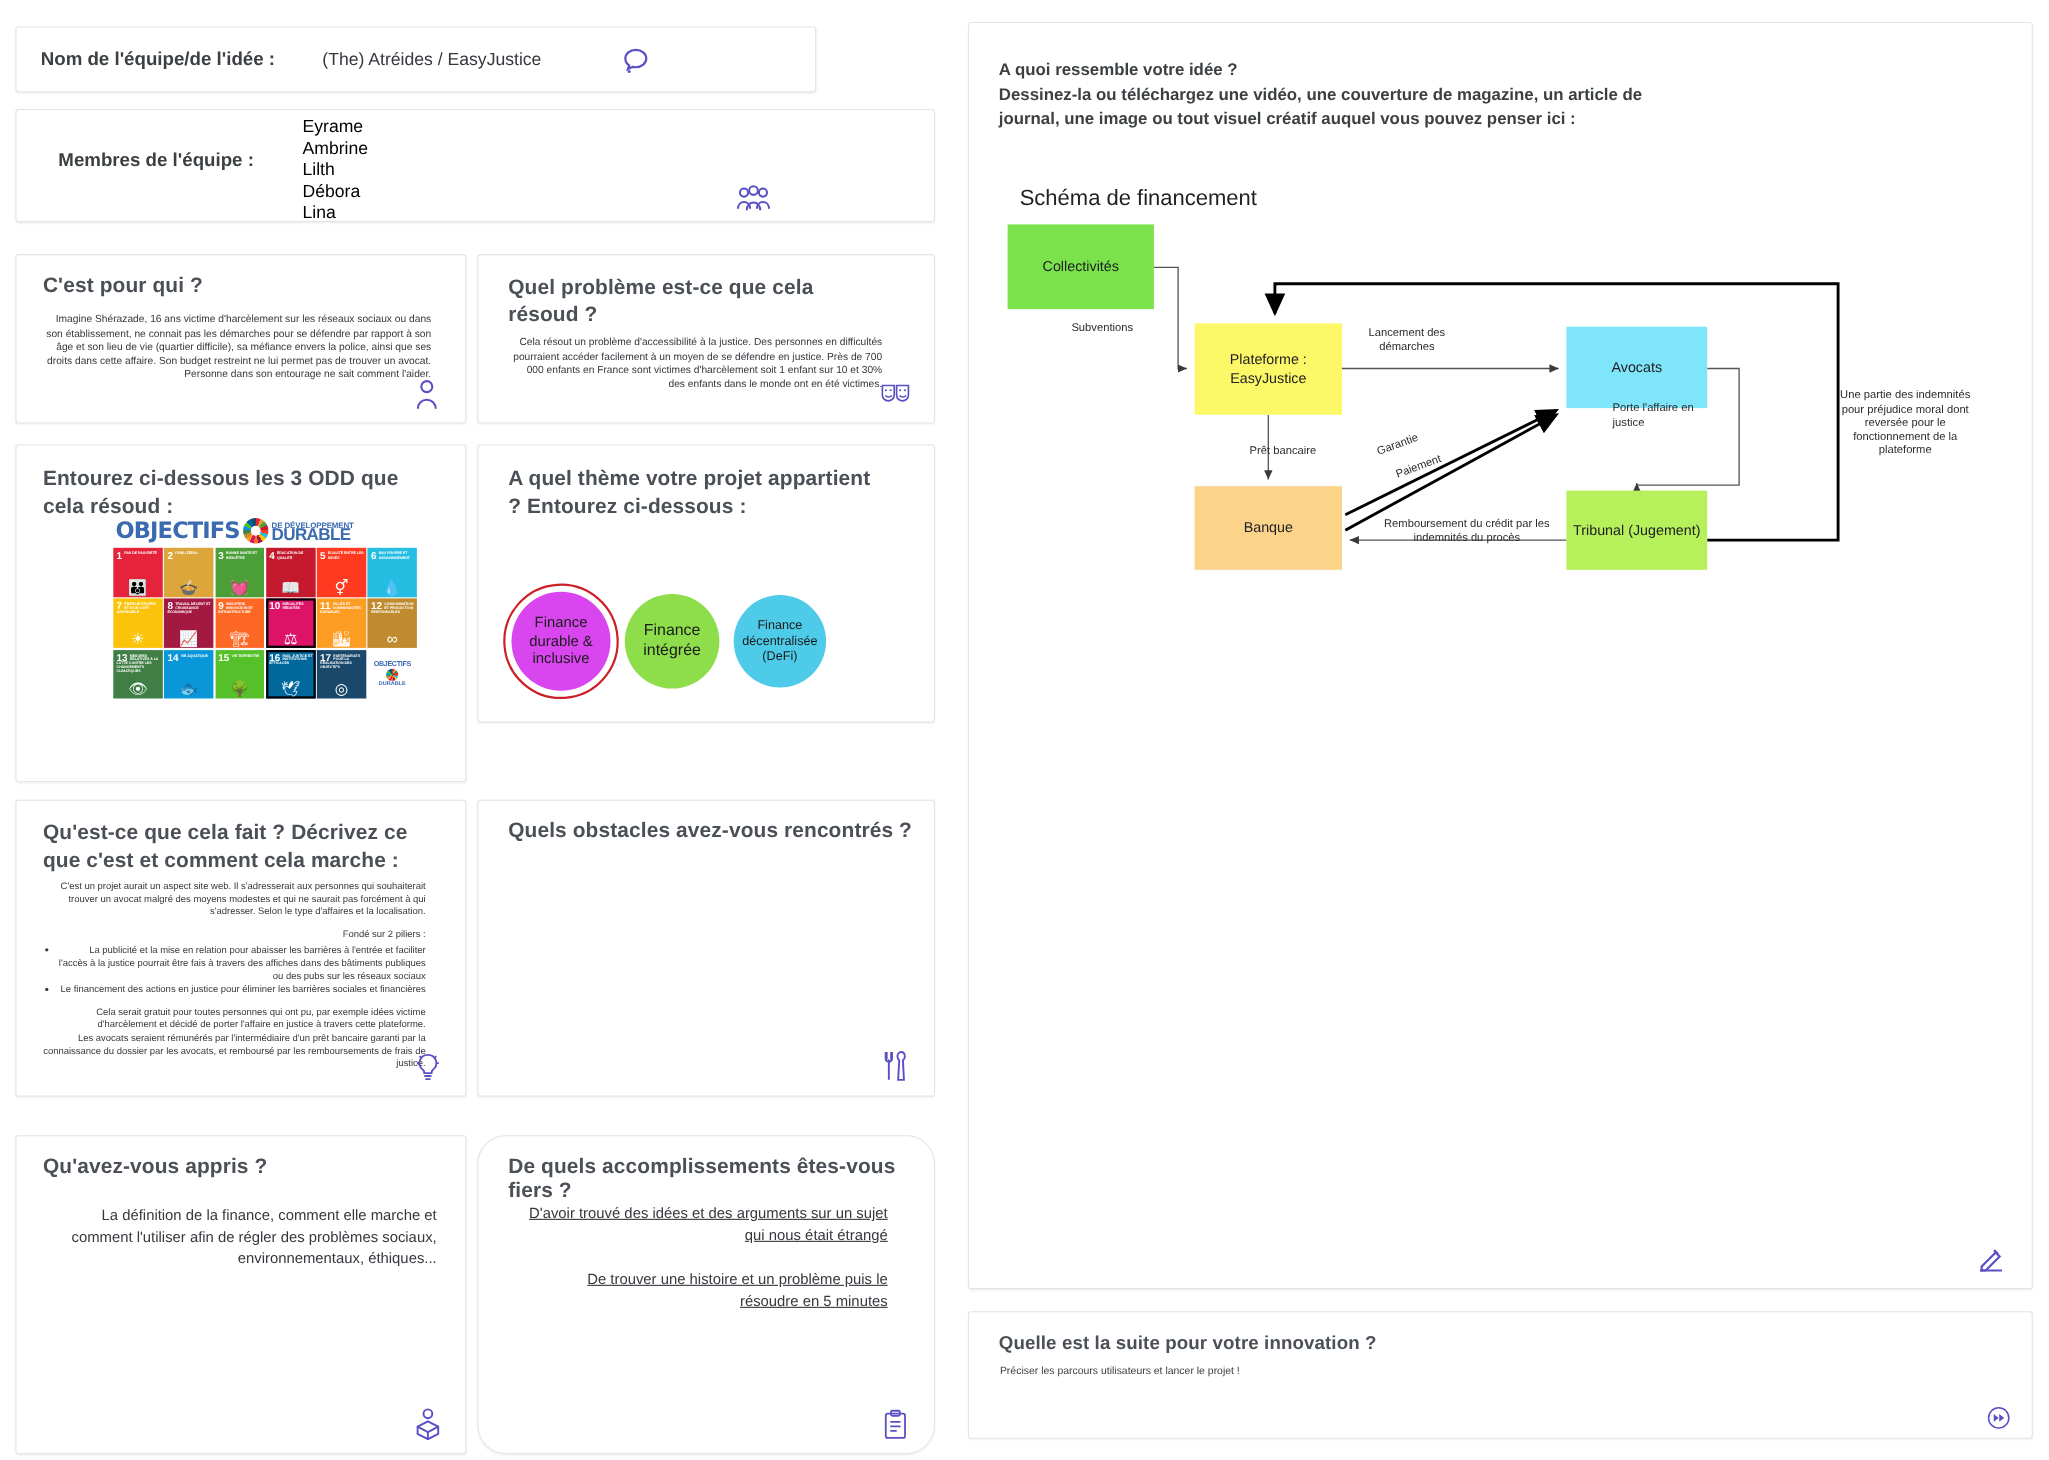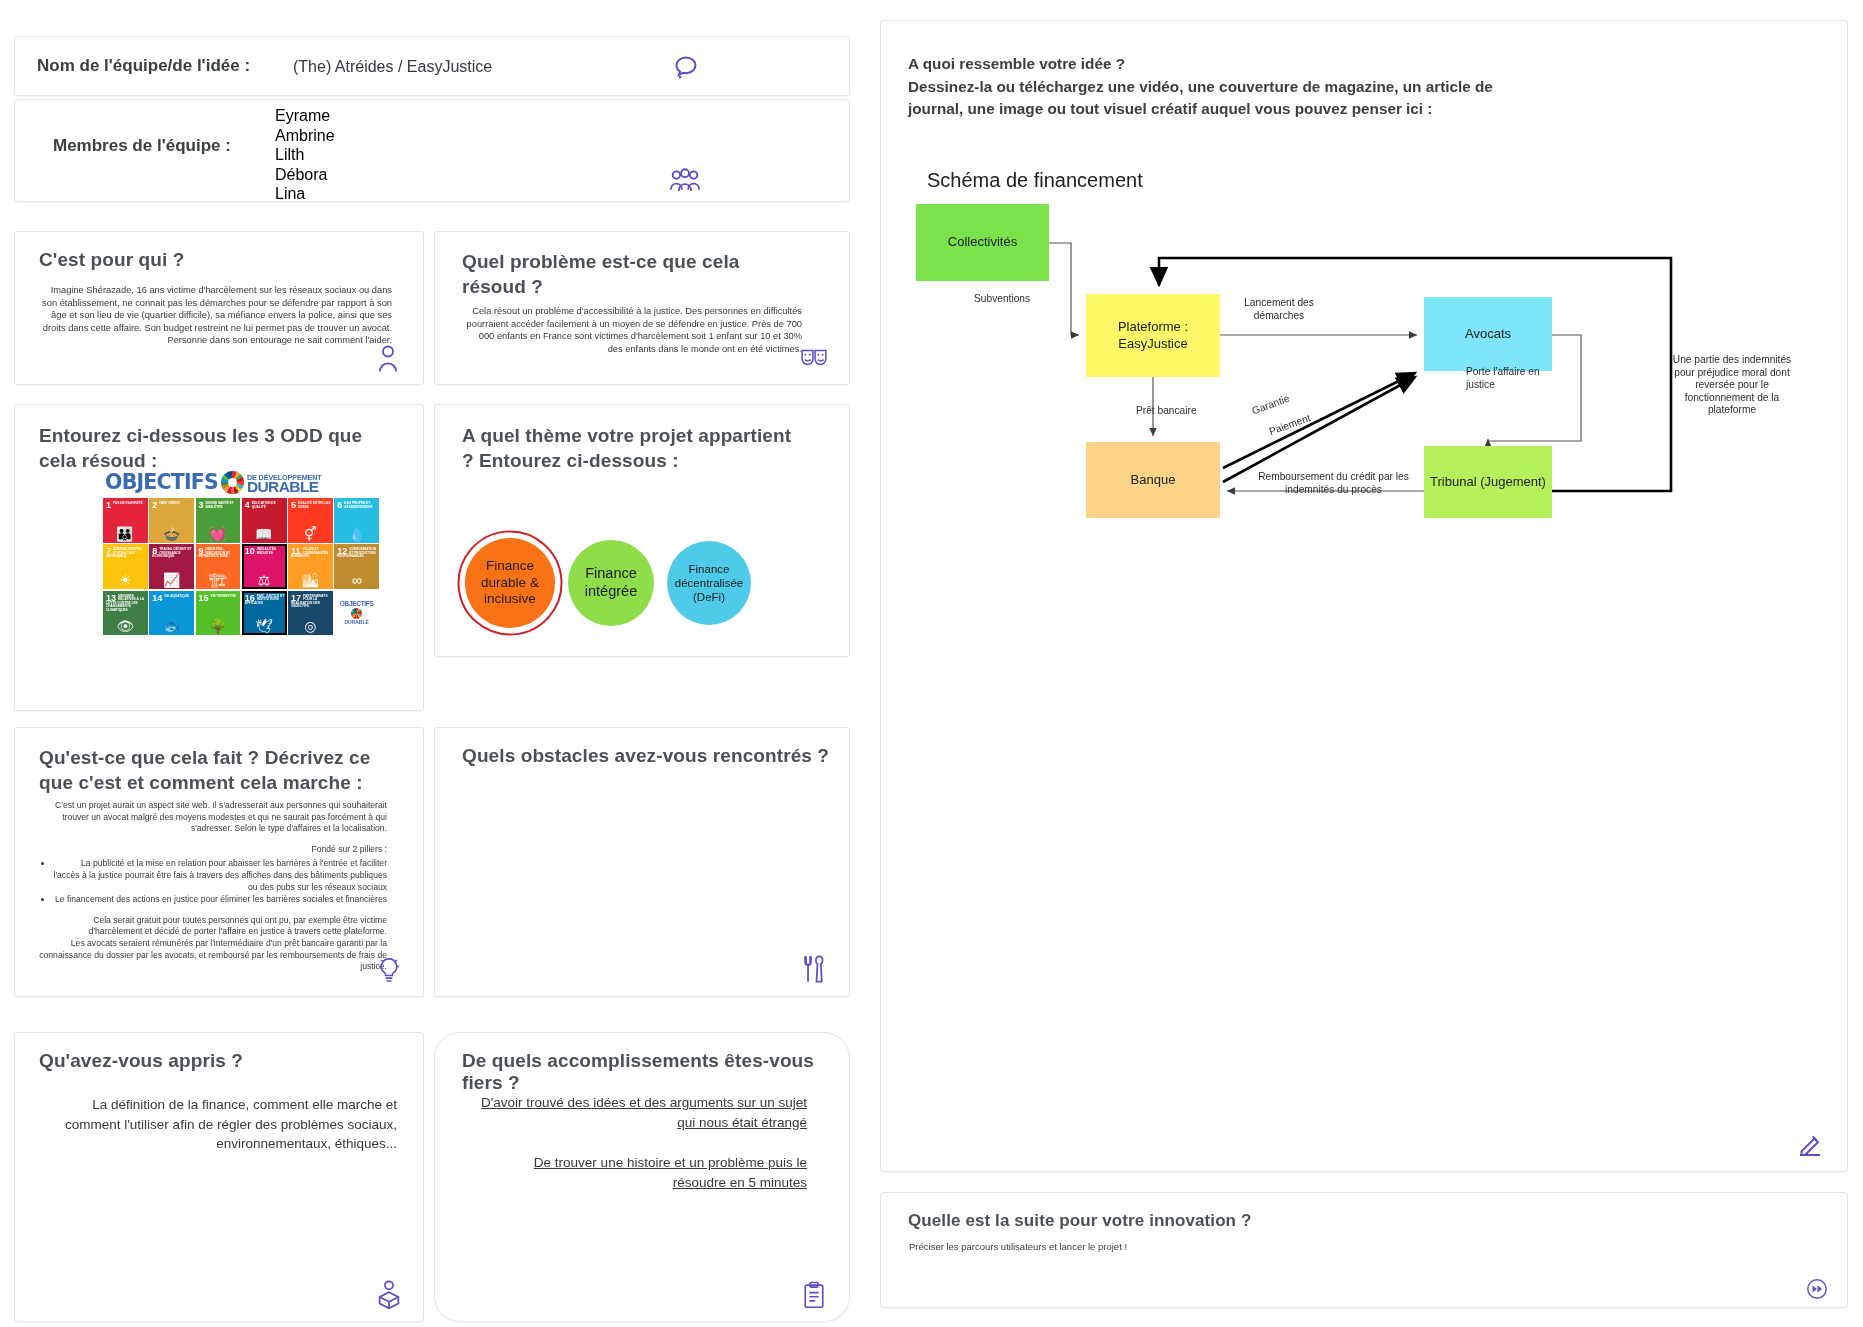--- a/index.html
+++ b/index.html
@@ -34,21 +34,21 @@
   
   .corner-icon {
     position: absolute;
     right: 16px; bottom: 10px;
     width: 34px; height: 34px;
     color: #5b4fc4;
   }
   .corner-icon svg { width: 100%; height: 100%; display: block; }
 
   
-  #team-name-card { left: 14px; top: 36px; width: 836px; height: 60px; padding-left: 48px; }
+  #team-name-card { left: 14px; top: 24px; width: 728px; height: 60px; padding-left: 48px; }
   #team-name-card .label {
     position: absolute; left: 22px; top: 19px;
     font-size: 17px; font-weight: bold; color: #3c4043;
   }
   #team-name-card .value {
     position: absolute; left: 278px; top: 21px;
     font-size: 16px; color: #35383d;
   }
   #team-name-card .corner-icon { right: 148px; bottom: 12px; width: 30px; height: 30px;}
 
@@ -405,41 +405,41 @@
             <span class="l2">DURABLE</span>
           </div>
         </div>
     </div>
   </div>
 
   <div class="card" id="theme-card">
     <div class="card-title">A quel thème votre projet appartient ? Entourez ci-dessous :</div>
     <div class="theme-circles" id="theme-circles">
         <div class="circle-wrap ring">
-          <div class="circle c1" style="background: #f97316;">Finance durable &amp; inclusive</div>
+          <div class="circle c1" style="background: #d946ef;">Finance durable &amp; inclusive</div>
         </div>
         <div class="circle-wrap">
           <div class="circle c2" style="background: rgb(142, 222, 76);">Finance intégrée</div>
         </div>
         <div class="circle-wrap">
           <div class="circle c3" style="background: rgb(78, 203, 232);">Finance décentralisée (DeFi)</div>
         </div>
       </div>
   </div>
 
   <div class="card" id="how-card">
     <div class="card-title">Qu'est-ce que cela fait ? Décrivez ce que c'est et comment cela marche :</div>
     <div class="body-text">
       <p>C'est un projet aurait un aspect site web. Il s'adresserait aux personnes qui souhaiterait trouver un avocat malgré des moyens modestes et qui ne saurait pas forcément à qui s'adresser. Selon le type d'affaires et la localisation.</p>
       <p style="margin-bottom:0">Fondé sur 2 piliers :</p>
       <ul>
         <li>La publicité et la mise en relation pour abaisser les barrières à l'entrée et faciliter l'accès à la justice pourrait être fais à travers des affiches dans des bâtiments publiques ou des pubs sur les réseaux sociaux</li>
         <li>Le financement des actions en justice pour éliminer les barrières sociales et financières</li>
       </ul>
-      <p style="margin-top:9px;margin-bottom:0">Cela serait gratuit pour toutes personnes qui ont pu, par exemple être victime d'harcèlement et décidé de porter l'affaire en justice à travers cette plateforme.</p>
+      <p style="margin-top:9px;margin-bottom:0">Cela serait gratuit pour toutes personnes qui ont pu, par exemple idées victime d'harcèlement et décidé de porter l'affaire en justice à travers cette plateforme.</p>
       <p style="margin-top:0">Les avocats seraient rémunérés par l'intermédiaire d'un prêt bancaire garanti par la connaissance du dossier par les avocats, et remboursé par les remboursements de frais de justice.</p>
     </div>
     <span class="corner-icon">
       <svg viewBox="0 0 22 24" fill="none" stroke="#5b4fc4" stroke-width="1.4">
         <path d="M11 2.5a6.5 6.5 0 0 0-3.8 11.8c.6.5.9 1.1.9 1.8v.6h5.8v-.6c0-.7.3-1.3.9-1.8A6.5 6.5 0 0 0 11 2.5z"></path>
         <path d="M8.2 19h5.6M9 21.4h4"></path>
         <path d="M2.5 9h1.8M17.7 9h1.8M4.5 3.6l1.3 1.3M17.5 3.6l-1.3 1.3"></path>
       </svg>
     </span>
   </div>

